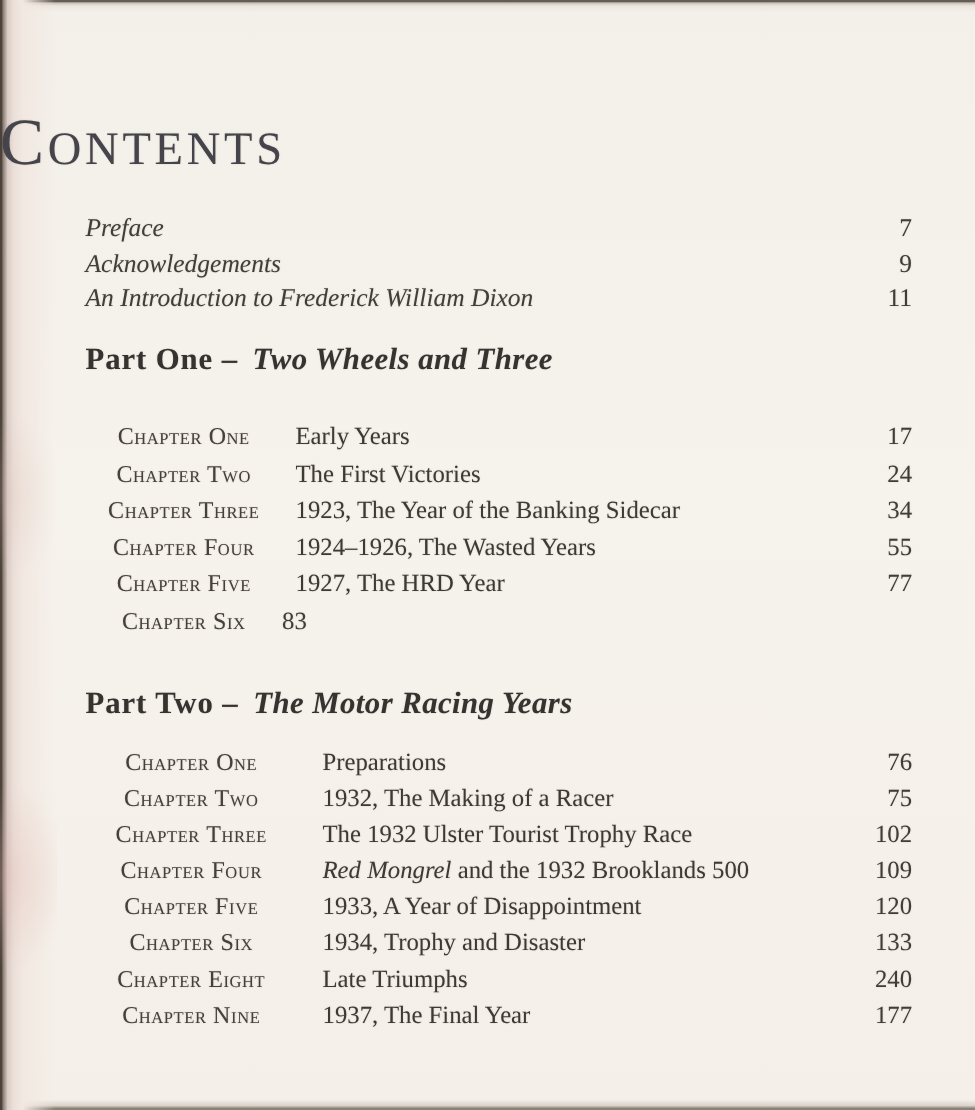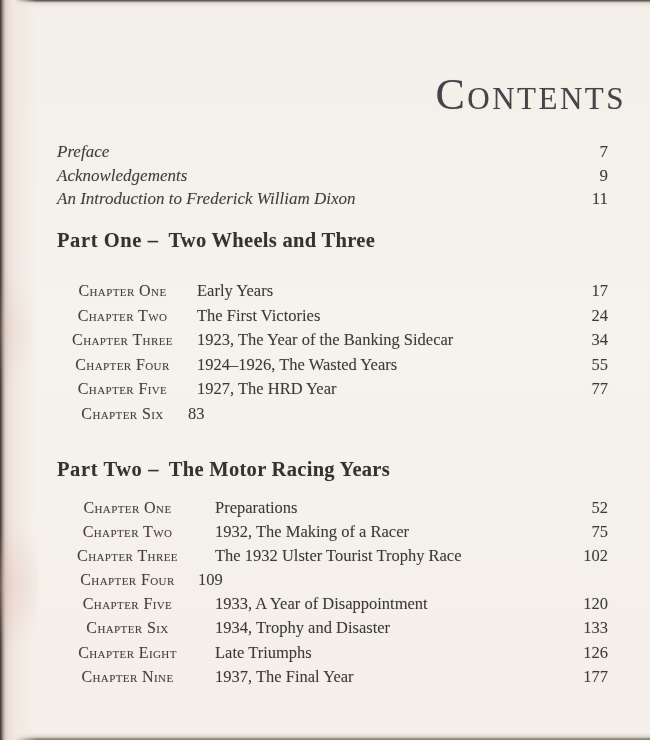--- a/index.html
+++ b/index.html
@@ -26,21 +26,21 @@
   }
   .edge-bottom{
     position:absolute;left:0;bottom:0;width:650px;height:7px;pointer-events:none;
     background:linear-gradient(0deg,rgba(110,102,92,0.8) 0px,rgba(110,102,92,0.8) 1px,rgba(168,158,145,0.35) 3px,rgba(168,158,145,0) 7px);
   }
 
   .soft{ text-shadow:0 0 1px rgba(90,84,76,0.28); }
 
   .doc-title{
     position:absolute;top:44px;left:0;width:626px;
-    text-align:right;
+    text-align:left;
     font-size:44px;line-height:1.0;
     font-variant:small-caps;
     letter-spacing:2.5px;
     color:#45444b;
     font-weight:400;
   }
 
   .front-rows{
     position:absolute;left:57px;top:140px;width:551px;
     font-size:17px;
@@ -49,21 +49,21 @@
     display:flex;justify-content:space-between;align-items:baseline;
     height:23.6px;line-height:23.6px;white-space:nowrap;
   }
   .front-rows .f-title{font-style:italic;color:#413e39;}
   .front-rows .c-page{font-style:normal;}
 
   .part-heading{
     position:absolute;left:57px;white-space:nowrap;
     font-size:20.5px;font-weight:700;color:#353330;letter-spacing:0.6px;
   }
-  .part-heading .ph-italic{margin-left:4px;letter-spacing:0.3px;}
+  .part-heading .ph-italic{font-style:italic;margin-left:4px;letter-spacing:0.3px;}
   .ph-one{top:229px;}
   .ph-two{top:458px;}
 
   .toc-rows{
     position:absolute;left:57px;width:551px;font-size:16.5px;
   }
   .rows-one{top:279px;--label-w:131px;--gap:9px;}
   .rows-two{top:496px;--label-w:141px;--gap:17px;}
   .rows-one .row{height:24.6px;line-height:24.6px;}
   .rows-two .row{height:24.1px;line-height:24.1px;}
@@ -153,50 +153,51 @@
 
   <div class="part-heading ph-two soft">
     <span>Part Two –</span>
     <span class="ph-italic">The Motor Racing Years</span>
   </div>
 
   <div class="toc-rows rows-two soft">
     <div class="row">
       <span class="c-label">Chapter One</span>
       <span class="c-title"><i></i><span>Preparations</span></span>
-      <span class="c-page">52</span>
+      <span class="c-page">76</span>
     </div>
     <div class="row">
       <span class="c-label">Chapter Two</span>
       <span class="c-title"><i></i><span>1932, The Making of a Racer</span></span>
       <span class="c-page">75</span>
     </div>
     <div class="row">
       <span class="c-label">Chapter Three</span>
       <span class="c-title"><i></i><span>The 1932 Ulster Tourist Trophy Race</span></span>
       <span class="c-page">102</span>
     </div>
     <div class="row">
       <span class="c-label">Chapter Four</span>
+      <span class="c-title"><i>Red Mongrel</i><span> and the 1932 Brooklands 500</span></span>
       <span class="c-page">109</span>
     </div>
     <div class="row">
       <span class="c-label">Chapter Five</span>
       <span class="c-title"><i></i><span>1933, A Year of Disappointment</span></span>
       <span class="c-page">120</span>
     </div>
     <div class="row">
       <span class="c-label">Chapter Six</span>
       <span class="c-title"><i></i><span>1934, Trophy and Disaster</span></span>
       <span class="c-page">133</span>
     </div>
     <div class="row">
       <span class="c-label">Chapter Eight</span>
       <span class="c-title"><i></i><span>Late Triumphs</span></span>
-      <span class="c-page">126</span>
+      <span class="c-page">240</span>
     </div>
     <div class="row">
       <span class="c-label">Chapter Nine</span>
       <span class="c-title"><i></i><span>1937, The Final Year</span></span>
       <span class="c-page">177</span>
     </div>
   </div>
 </div>
 
 </body></html>

